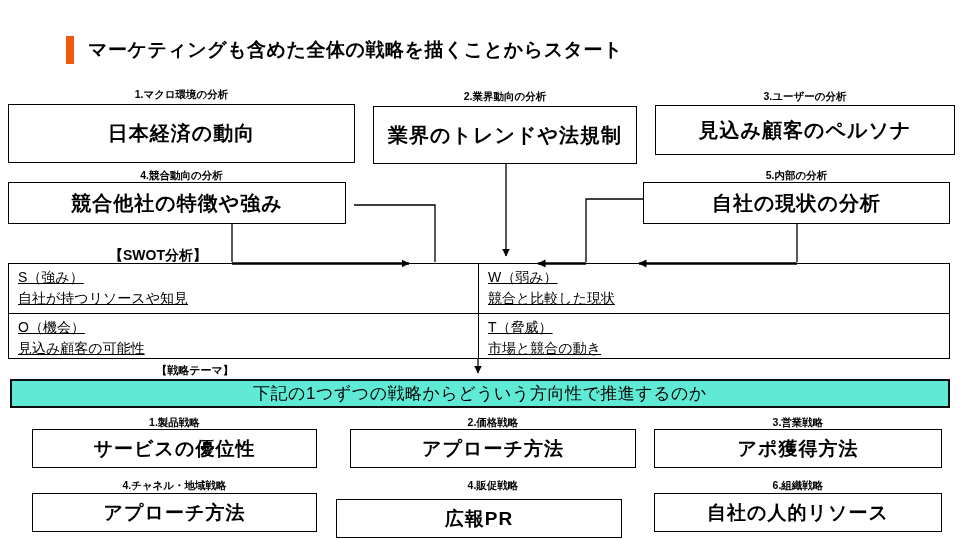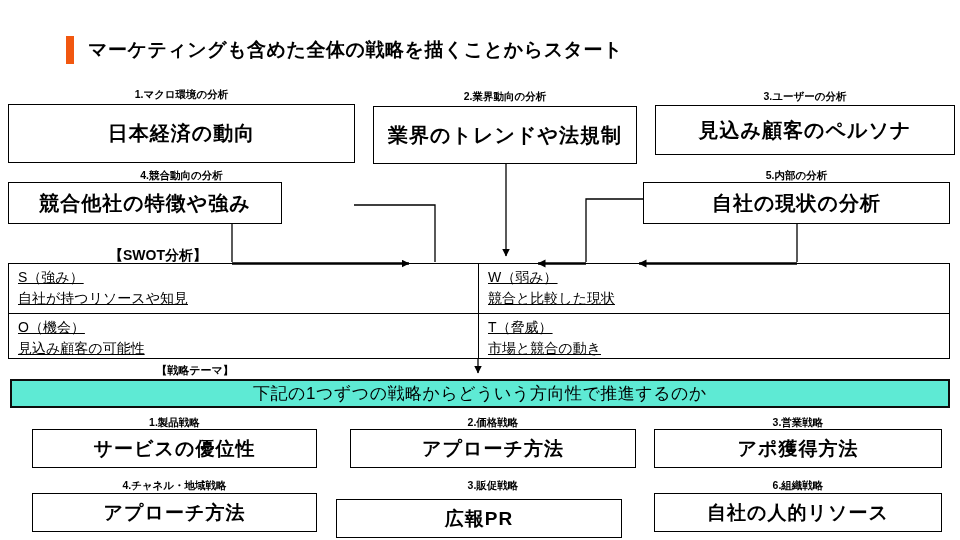--- a/index.html
+++ b/index.html
@@ -73,21 +73,21 @@
   <div class="abs node" style="left:373px;top:106px;width:264px;height:58px;">
     <span class="txt">業界のトレンドや法規制</span>
   </div>
 
   <div class="abs mini-label" style="left:655px;top:90px;width:300px;">3.ユーザーの分析</div>
   <div class="abs node" style="left:655px;top:105px;width:300px;height:50px;">
     <span class="txt">見込み顧客のペルソナ</span>
   </div>
 
   <div class="abs mini-label" style="left:8px;top:169px;width:347px;">4.競合動向の分析</div>
-  <div class="abs node" style="left:8px;top:182px;width:274px;height:42px;">
+  <div class="abs node" style="left:8px;top:182px;width:338px;height:42px;">
     <span class="txt">競合他社の特徴や強み</span>
   </div>
 
   <div class="abs mini-label" style="left:643px;top:169px;width:307px;">5.内部の分析</div>
   <div class="abs node" style="left:643px;top:182px;width:307px;height:42px;">
     <span class="txt">自社の現状の分析</span>
   </div>
 
   <div class="abs mini-label" style="left:58px;top:249px;width:200px;font-size:14px;">【SWOT分析】</div>
 
@@ -128,21 +128,21 @@
   <div class="abs mini-label" style="left:654px;top:416px;width:288px;">3.営業戦略</div>
   <div class="abs node small" style="left:654px;top:429px;width:288px;height:39px;">
     <span class="txt">アポ獲得方法</span>
   </div>
 
   <div class="abs mini-label" style="left:32px;top:479px;width:285px;">4.チャネル・地域戦略</div>
   <div class="abs node small" style="left:32px;top:493px;width:285px;height:39px;">
     <span class="txt">アプローチ方法</span>
   </div>
 
-  <div class="abs mini-label" style="left:350px;top:479px;width:286px;">3.販促戦略</div>
+  <div class="abs mini-label" style="left:350px;top:479px;width:286px;">4.販促戦略</div>
   <div class="abs node small" style="left:336px;top:493px;width:286px;height:39px;margin-top:6px;">
     <span class="txt">広報PR</span>
   </div>
 
   <div class="abs mini-label" style="left:654px;top:479px;width:288px;">6.組織戦略</div>
   <div class="abs node small" style="left:654px;top:493px;width:288px;height:39px;">
     <span class="txt">自社の人的リソース</span>
   </div>
 
 </div>

